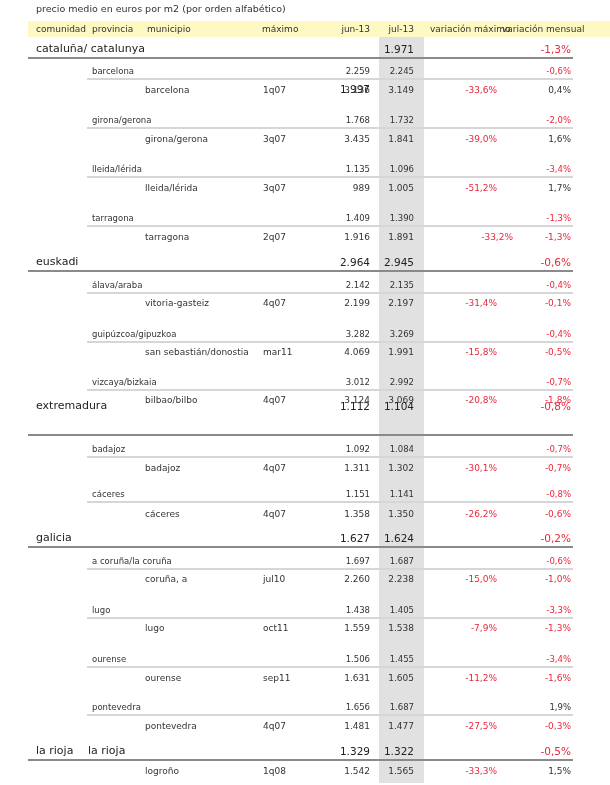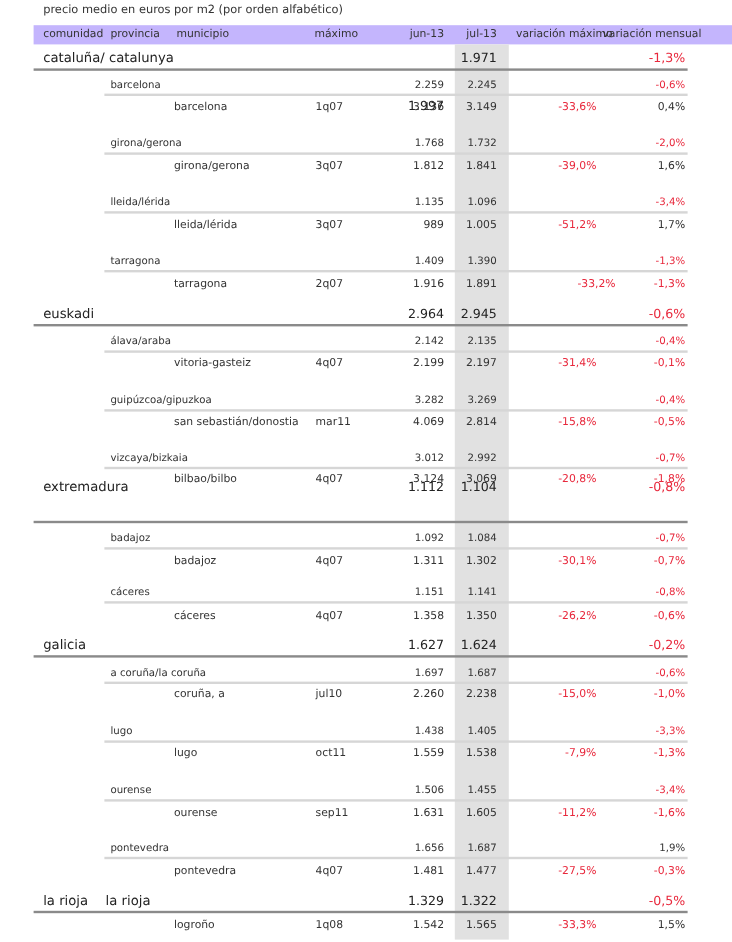--- a/index.html
+++ b/index.html
@@ -1,19 +1,19 @@
 <!DOCTYPE html>
 <html><head>
 <meta charset="utf-8">
 <style>
   html, body { margin:0; padding:0; background:#ffffff; }
   body { width:610px; height:785px; position:relative; overflow:hidden;
          font-family:"DejaVu Sans", "Liberation Sans", sans-serif; color:#333; }
   .title { position:absolute; left:36px; top:3px; font-size:9.5px; color:#333; white-space:nowrap; }
-  .hdr { position:absolute; left:28px; top:21px; width:582px; height:16px; background:#c4b5fd; }
+  .hdr { position:absolute; left:28px; top:21px; width:582px; height:16px; background:#fef9c3; }
   .hcell { position:absolute; top:3px; font-size:9px; color:#333; white-space:nowrap; }
   .hcell.r { text-align:right; }
   .graycol { position:absolute; left:379px; top:37px; width:45px; height:746px; background:#e1e1e1; }
   .row { position:absolute; left:0; width:610px; height:18px; }
   .cell { position:absolute; top:0; white-space:nowrap; font-size:9px; line-height:14px; color:#333; }
   .cell.r { text-align:right; }
   .row.com .cell { font-size:11px; line-height:16px; color:#222; }
   .row.com .cell.num { font-size:10.5px; }
   .row.prov .cell { font-size:8.5px; }
   .line-com { position:absolute; left:28px; width:545px; height:2px; background:#8a8a8a; }
@@ -63,21 +63,21 @@
     <div class="row prov" style="top: 113px;">
       <span class="cell" style="left: 92px;">girona/gerona</span>
       <span class="cell r num" style="left: 300px; width: 70px;">1.768</span>
       <span class="cell r num" style="left: 344px; width: 70px;">1.732</span>
       <span class="cell r num" style="left: 491px; width: 80px; color: rgb(232, 40, 60);">-2,0%</span>
     </div>
     <div class="line-prov" style="top: 127px;"></div>
     <div class="row mun" style="top: 132px;">
       <span class="cell" style="left: 145px;">girona/gerona</span>
       <span class="cell" style="left: 263px;">3q07</span>
-      <span class="cell r num" style="left: 300px; width: 70px;">1.812</span>
+      <span class="cell r num" style="left: 300px; width: 70px;">3.435</span>
       <span class="cell r num" style="left: 344px; width: 70px;">1.841</span>
       <span class="cell r num" style="left: 417px; width: 80px; color: rgb(232, 40, 60);">-39,0%</span>
       <span class="cell r num" style="left: 491px; width: 80px;">1,6%</span>
     </div>
     <div class="row prov" style="top: 162px;">
       <span class="cell" style="left: 92px;">lleida/lérida</span>
       <span class="cell r num" style="left: 300px; width: 70px;">1.135</span>
       <span class="cell r num" style="left: 344px; width: 70px;">1.096</span>
       <span class="cell r num" style="left: 491px; width: 80px; color: rgb(232, 40, 60);">-3,4%</span>
     </div>
@@ -131,21 +131,21 @@
       <span class="cell" style="left: 92px;">guipúzcoa/gipuzkoa</span>
       <span class="cell r num" style="left: 300px; width: 70px;">3.282</span>
       <span class="cell r num" style="left: 344px; width: 70px;">3.269</span>
       <span class="cell r num" style="left: 491px; width: 80px; color: rgb(232, 40, 60);">-0,4%</span>
     </div>
     <div class="line-prov" style="top: 341px;"></div>
     <div class="row mun" style="top: 345px;">
       <span class="cell" style="left: 145px;">san sebastián/donostia</span>
       <span class="cell" style="left: 263px;">mar11</span>
       <span class="cell r num" style="left: 300px; width: 70px;">4.069</span>
-      <span class="cell r num" style="left: 344px; width: 70px;">2.814</span>
+      <span class="cell r num" style="left: 344px; width: 70px;">1.991</span>
       <span class="cell r num" style="left: 417px; width: 80px; color: rgb(232, 40, 60);">-15,8%</span>
       <span class="cell r num" style="left: 491px; width: 80px; color: rgb(232, 40, 60);">-0,5%</span>
     </div>
     <div class="row prov" style="top: 375px;">
       <span class="cell" style="left: 92px;">vizcaya/bizkaia</span>
       <span class="cell r num" style="left: 300px; width: 70px;">3.012</span>
       <span class="cell r num" style="left: 344px; width: 70px;">2.992</span>
       <span class="cell r num" style="left: 491px; width: 80px; color: rgb(232, 40, 60);">-0,7%</span>
     </div>
     <div class="line-prov" style="top: 389px;"></div>

